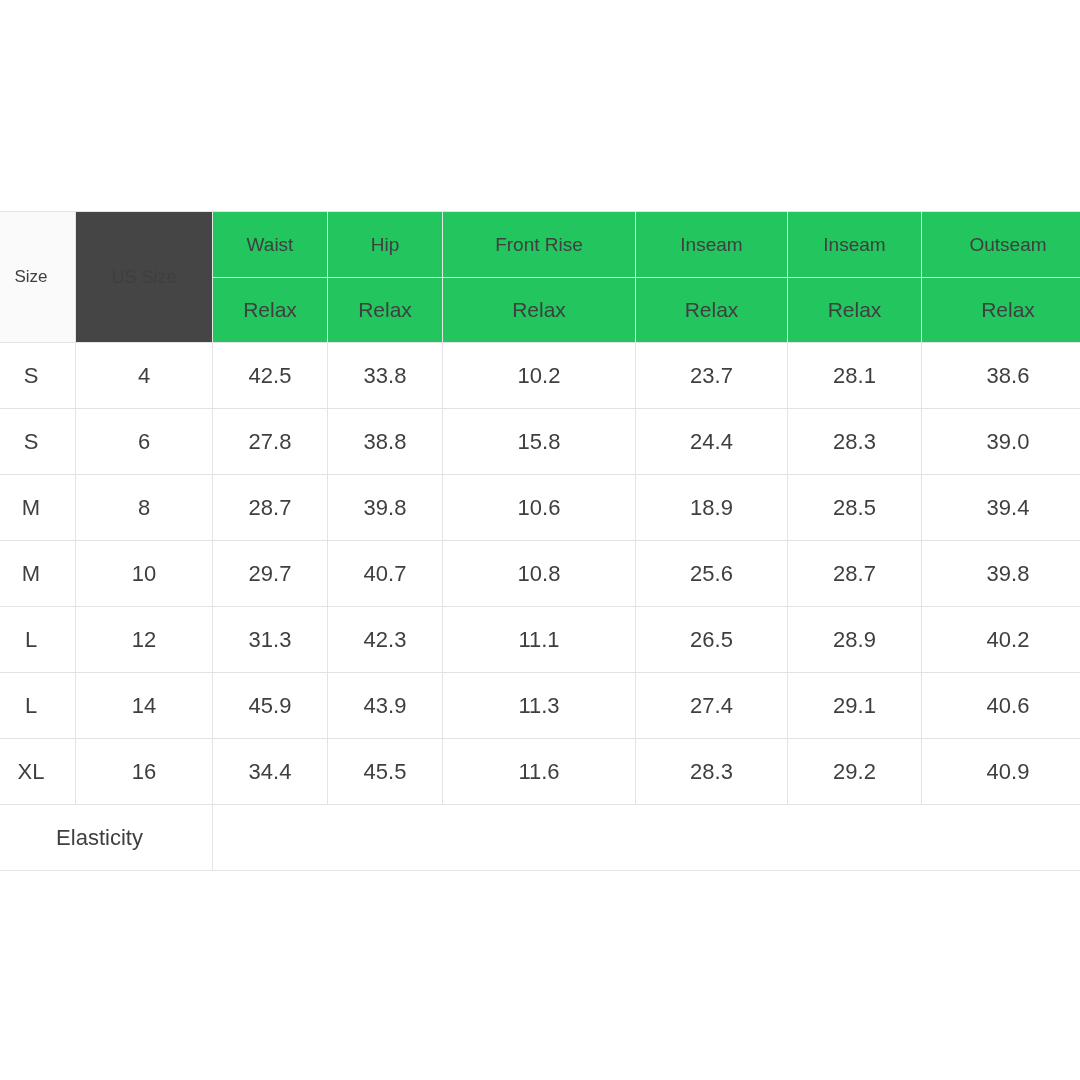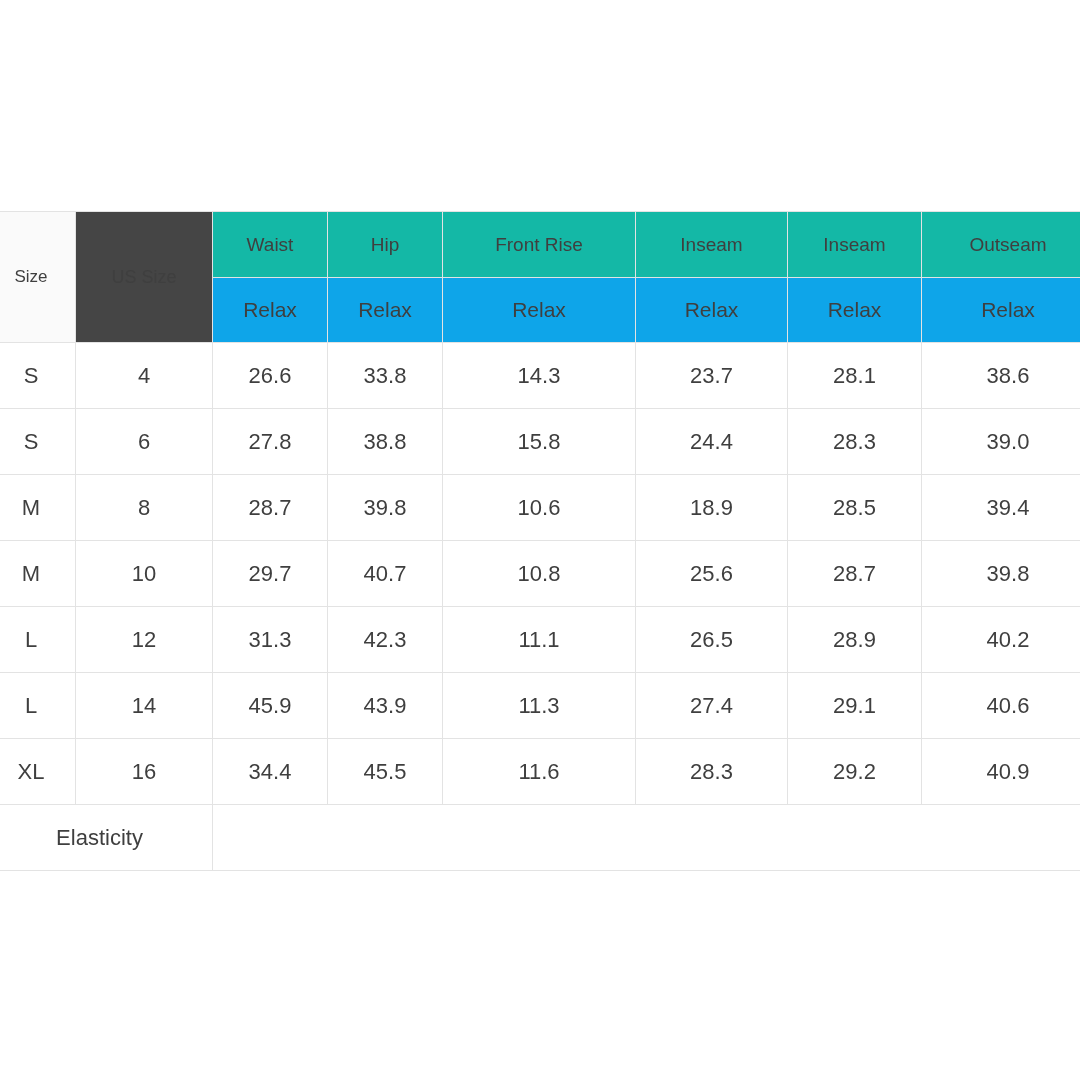--- a/index.html
+++ b/index.html
@@ -44,27 +44,27 @@
   col.c-front   { width: 193px; }
   col.c-bottoms { width: 152px; }
   col.c-inseam  { width: 134px; }
   col.c-outseam { width: 173px; }
 
   
   .hdr-main th {
     height: 65px;
     font-weight: bold;
     font-size: 19px;
-    background: #14b8a6;
+    background: #22c55e;
     color: #3a3a3a;
   }
   .hdr-sub td {
     height: 64px;
     font-size: 21px;
-    background: #0ea5e9;
+    background: #22c55e;
     color: #3f3f3f;
   }
   th.size-cell {
     background: #fafafa;
     font-weight: bold;
     font-size: 17px;
   }
   th.us-size-cell {
     background: #454545;
     color: #ffffff;
@@ -120,23 +120,23 @@
           <td>Relax</td>
           <td>Relax</td>
           <td>Relax</td>
           <td>Relax</td>
         </tr>
       </thead>
       <tbody>
         <tr>
           <td class="size-col">S</td>
           <td>4</td>
-          <td>26.6</td>
+          <td>42.5</td>
           <td>33.8</td>
-          <td>14.3</td>
+          <td>10.2</td>
           <td>23.7</td>
           <td>28.1</td>
           <td>38.6</td>
         </tr>
         <tr>
           <td class="size-col">S</td>
           <td>6</td>
           <td>27.8</td>
           <td>38.8</td>
           <td>15.8</td>

